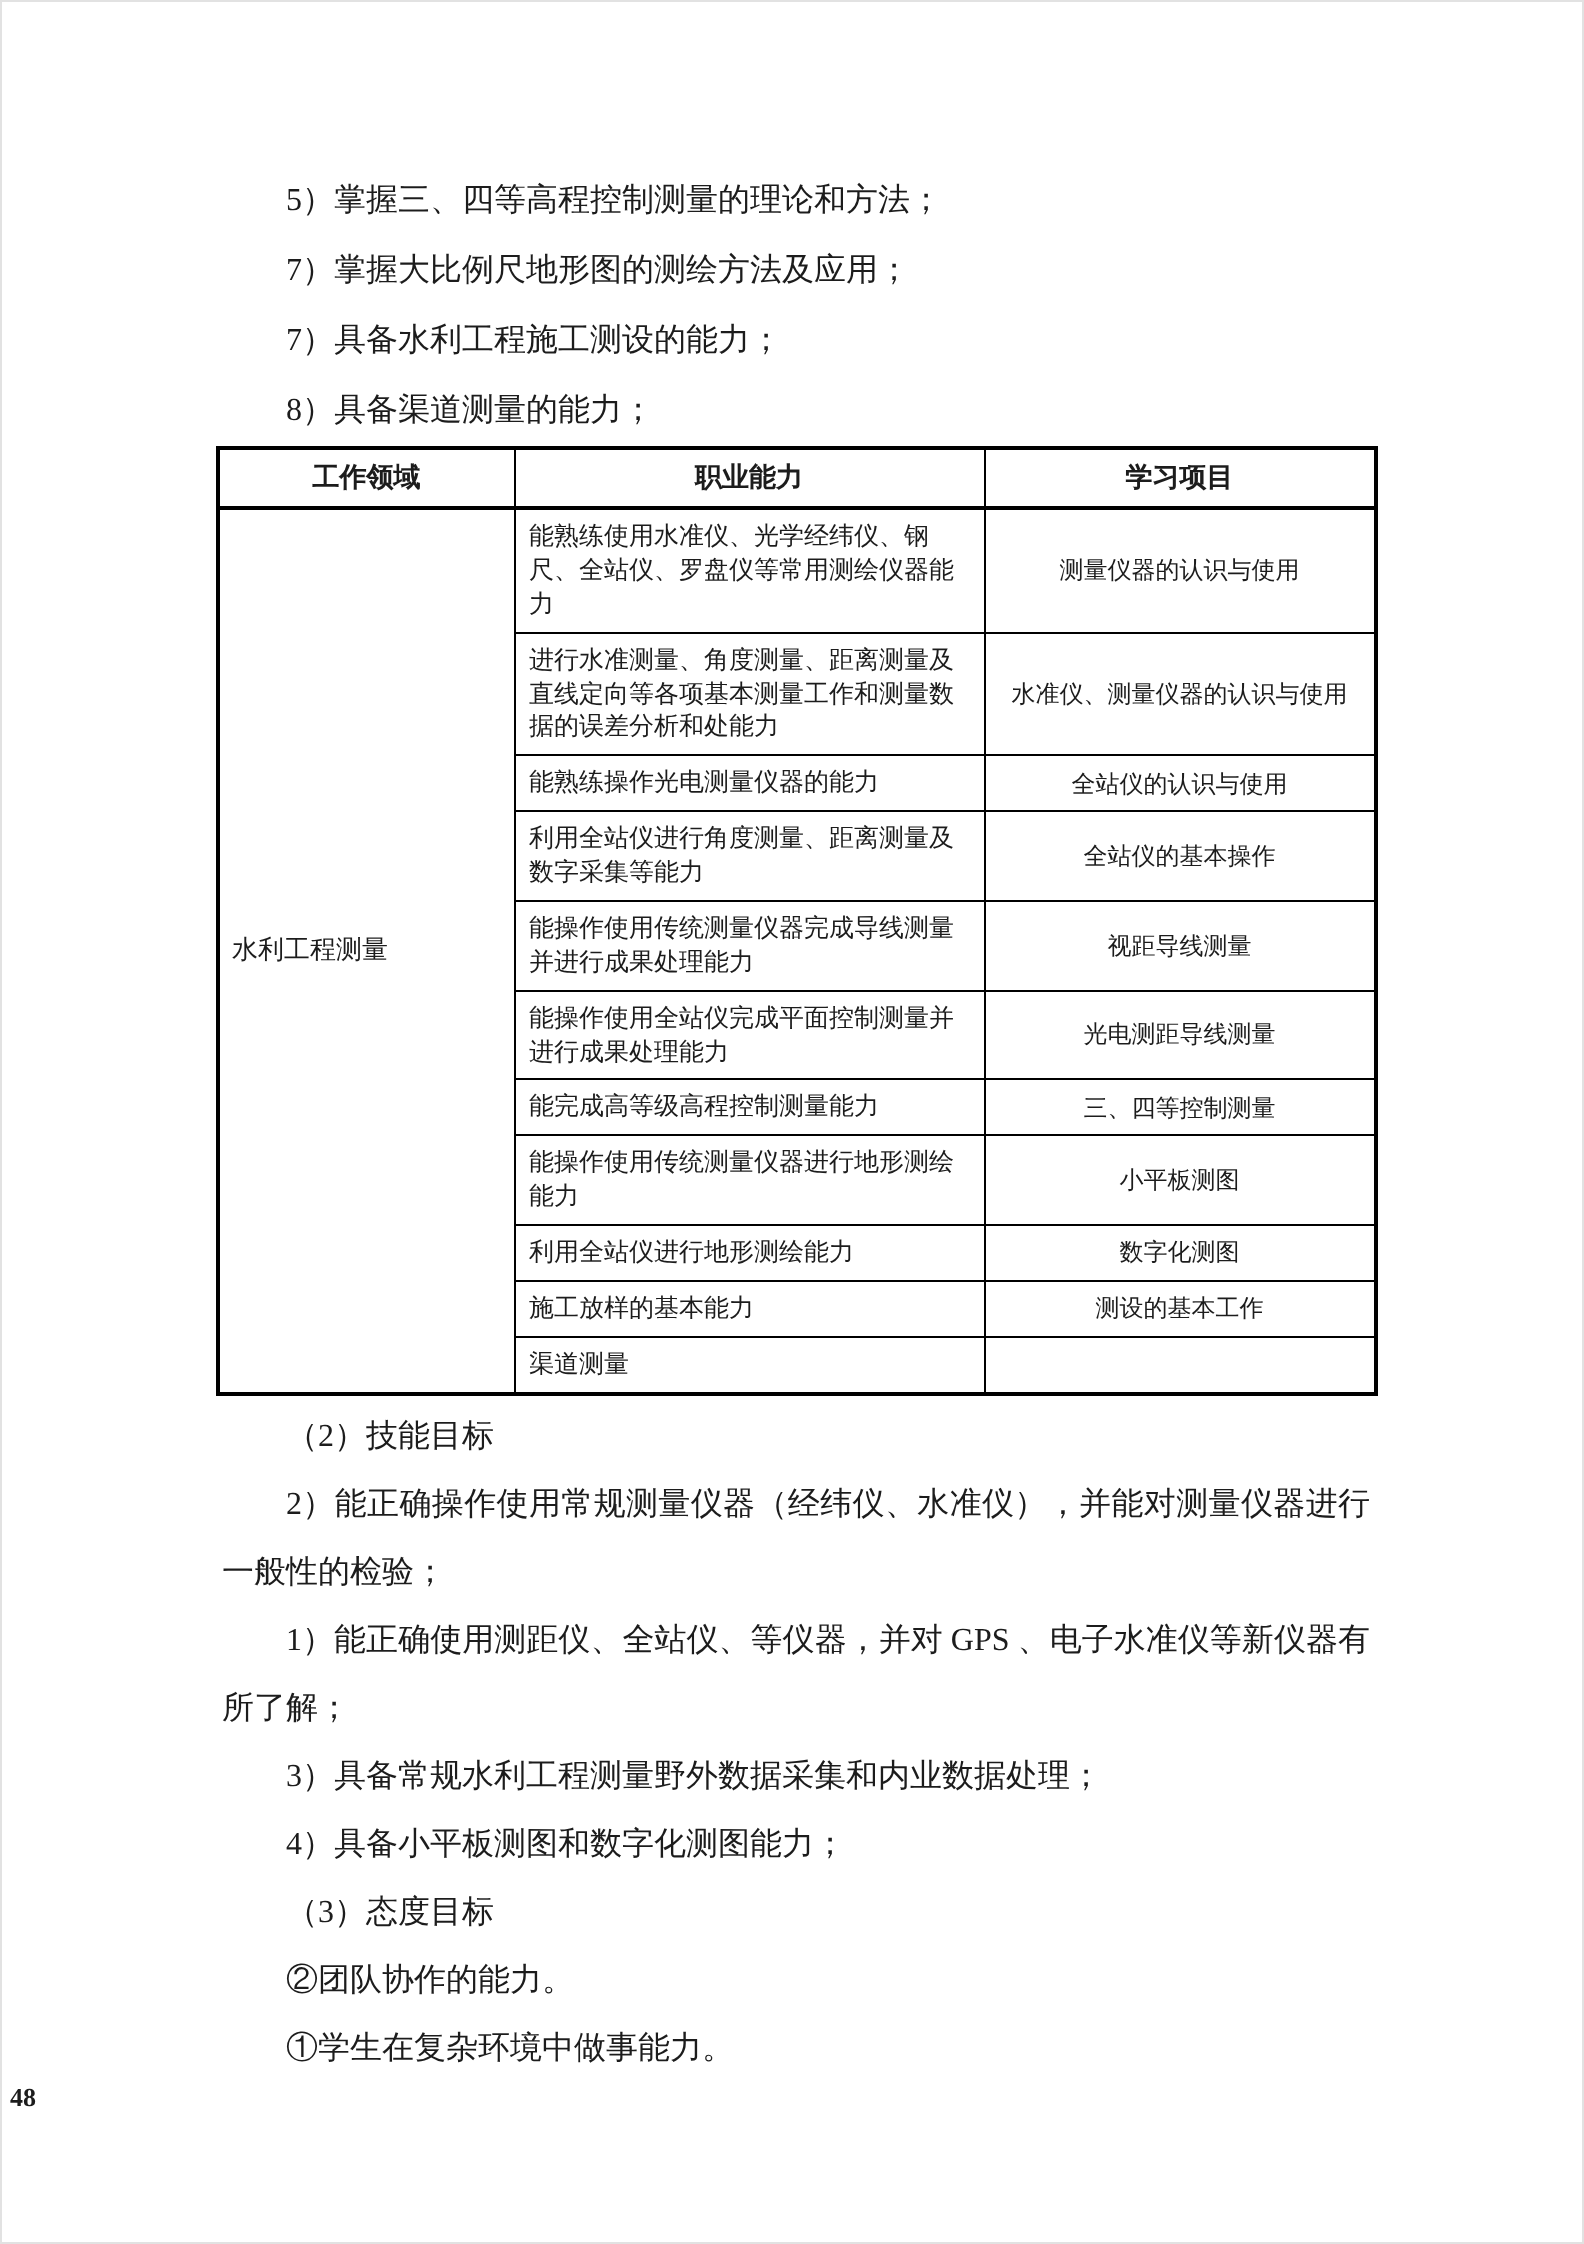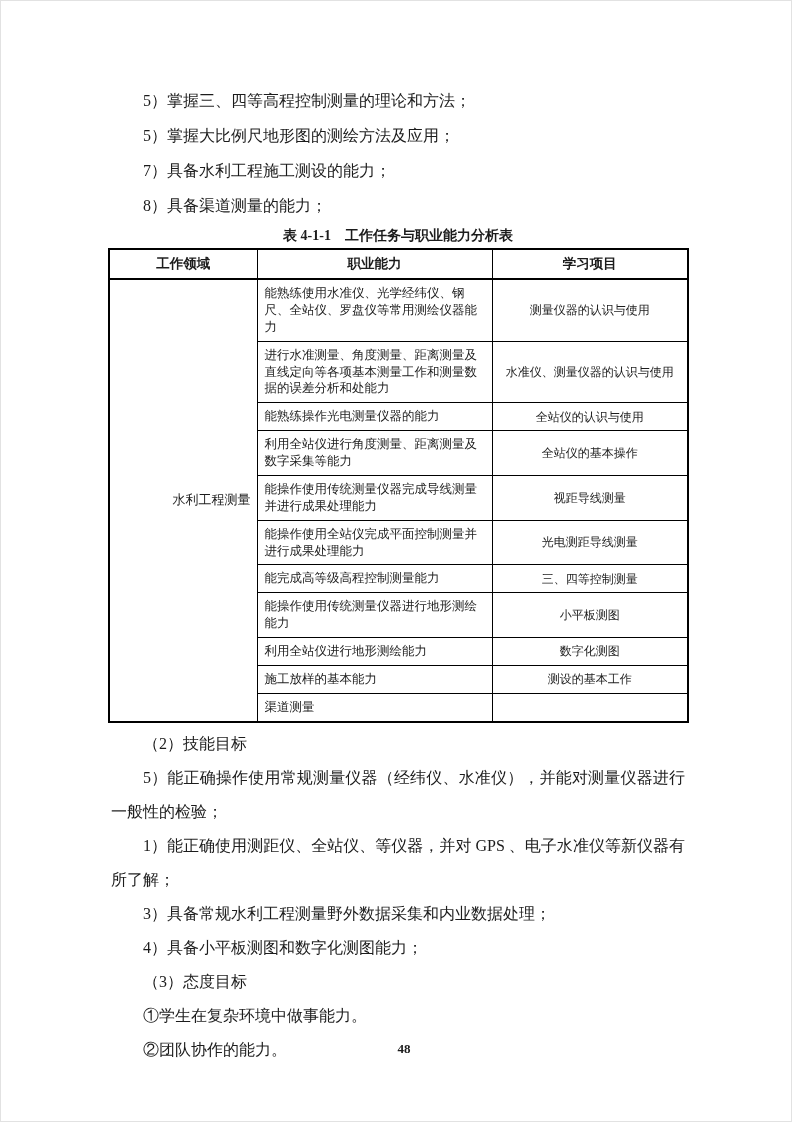--- a/index.html
+++ b/index.html
@@ -54,60 +54,58 @@
     font-size: 13.5px;
     font-weight: bold;
     text-align: center;
     padding: 5px 0;
     border-bottom-width: 2px;
   }
   td.domain-cell {
     font-size: 13px;
     vertical-align: middle;
     padding: 3px 6px;
-    text-align: right;
+    text-align: left;
   }
   td.ability-cell {
     font-size: 12.5px;
     line-height: 1.35;
     padding: 5px 7px;
     vertical-align: middle;
     text-align: left;
   }
   td.project-cell {
     font-size: 12px;
     line-height: 1.35;
     padding: 4px 7px;
     vertical-align: middle;
     text-align: center;
   }
   .page-number {
     position: absolute;
-    left: 16px;
+    left: 4px;
     right: 0;
     bottom: 64px;
-    text-align: center;
     font-size: 13px;
     font-weight: bold;
   }
 </style>
 </head>
 <body>
 
 <div class="page">
   <div class="content">
 
     <div id="intro">
         <p class="para">5）掌握三、四等高程控制测量的理论和方法；</p>
-        <p class="para">5）掌握大比例尺地形图的测绘方法及应用；</p>
+        <p class="para">7）掌握大比例尺地形图的测绘方法及应用；</p>
         <p class="para">7）具备水利工程施工测设的能力；</p>
         <p class="para">8）具备渠道测量的能力；</p>
       </div>
 
-    <div class="table-title">表 4-1-1　工作任务与职业能力分析表</div>
 
     <table class="analysis">
       <colgroup>
         <col style="width:148px">
         <col style="width:235px">
         <col style="width:196px">
       </colgroup>
       <thead>
         <tr>
           <th>工作领域</th>
@@ -159,25 +157,25 @@
           </tr>
           <tr>
             <td class="ability-cell">渠道测量</td>
             <td class="project-cell"></td>
           </tr>
         </tbody>
     </table>
 
     <div id="sections" class="body-block">
         <p class="para">（2）技能目标</p>
-        <p class="para">5）能正确操作使用常规测量仪器（经纬仪、水准仪），并能对测量仪器进行一般性的检验；</p>
+        <p class="para">2）能正确操作使用常规测量仪器（经纬仪、水准仪），并能对测量仪器进行一般性的检验；</p>
         <p class="para">1）能正确使用测距仪、全站仪、等仪器，并对 GPS 、电子水准仪等新仪器有所了解；</p>
         <p class="para">3）具备常规水利工程测量野外数据采集和内业数据处理；</p>
         <p class="para">4）具备小平板测图和数字化测图能力；</p>
         <p class="para">（3）态度目标</p>
+        <p class="para">②团队协作的能力。</p>
         <p class="para">①学生在复杂环境中做事能力。</p>
-        <p class="para">②团队协作的能力。</p>
       </div>
 
   </div>
 
   <div class="page-number">48</div>
 </div>
 
 </body></html>

